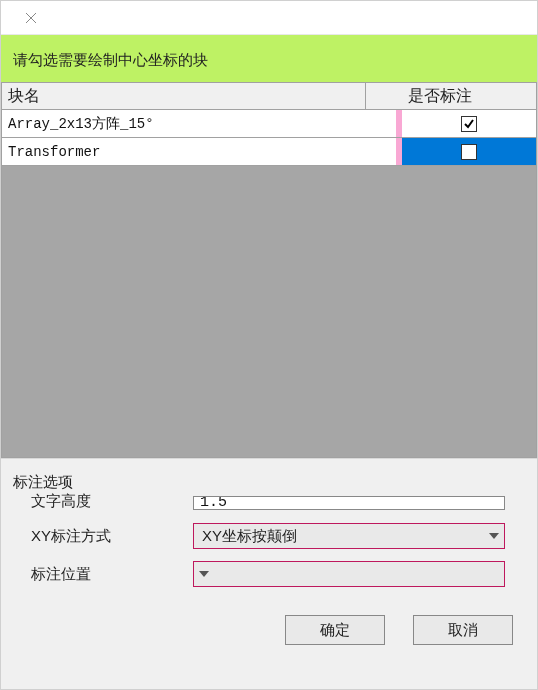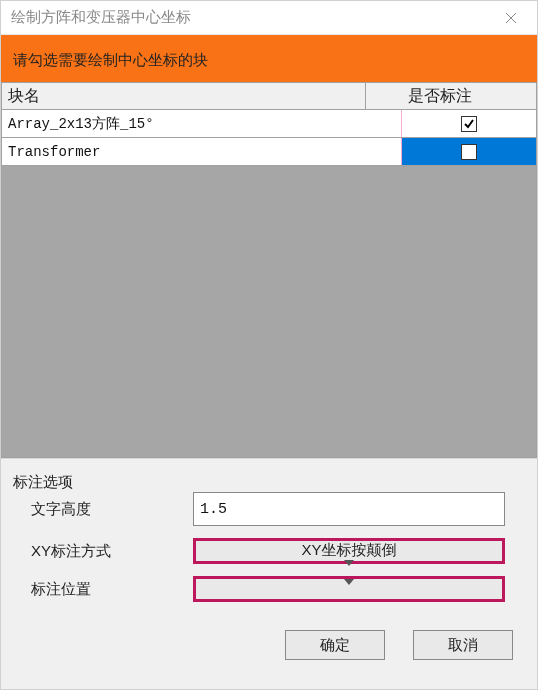--- a/index.html
+++ b/index.html
@@ -38,21 +38,21 @@
     justify-content: center;
     color: #888;
     cursor: pointer;
   }
   .close-btn svg { width: 12px; height: 12px; stroke: #888; stroke-width: 1; }
 
   .instruction {
     padding: 16px 10px 12px 12px;
     font-size: 15px;
     color: #222;
-    background: #f97316;
+    background: #bef264;
   }
 
   .table-area {
     flex: 0 0 auto;
   }
   .grid-header {
     display: flex;
     border: 1px solid #a1a1a1;
     background: #f0f0f0;
     height: 28px;
@@ -81,21 +81,21 @@
     height: 28px;
     background: #fff;
     border-bottom: 1px solid #a1a1a1;
   }
   .grid-row .cell {
     display: flex;
     align-items: center;
     padding: 0 6px;
     font-family: "Courier New", monospace;
     font-size: 14px;
-    border-right: 1px solid #f9a8d4;
+    border-right: 6px solid #f9a8d4;
   }
   .grid-row .cell:last-child { border-right: none; }
   .cell-name { flex: 1; color: #111; }
   .cell-mark {
     width: 134px;
     justify-content: center;
     padding: 0;
   }
   .grid-row.selected .cell-mark {
     background: #0078d7;
@@ -131,38 +131,37 @@
     padding-left: 18px;
     font-size: 15px;
     color: #222;
   }
   .opt-control {
     flex: 1;
     padding-right: 20px;
   }
   .text-input {
     width: 100%;
-    height: 34px;
+    height: 14px;
     border: 1px solid #888;
     background: #fff;
     padding: 0 6px;
     font-family: "Courier New", monospace;
     font-size: 15px;
     color: #111;
   }
   .combo {
     width: 100%;
     height: 26px;
-    border: 3px solid #be185d;
+    border: 1px solid #be185d;
     background: #e9e9e9;
     display: flex;
     align-items: center;
     position: relative;
     cursor: pointer;
-    flex-direction: column;
   }
   .combo .combo-text {
     flex: 1;
     padding: 0 8px;
     font-size: 15px;
     color: #222;
   }
   .combo .combo-arrow {
     width: 20px;
     display: flex;
@@ -192,21 +191,20 @@
     color: #222;
     cursor: pointer;
   }
 </style>
 </head>
 <body>
 
 <div class="window">
 
   <div class="titlebar">
-    <div class="title">绘制方阵和变压器中心坐标</div>
     <div class="close-btn">
       <svg viewBox="0 0 12 12">
           <line x1="1" y1="1" x2="11" y2="11"></line>
           <line x1="11" y1="1" x2="1" y2="11"></line>
         </svg>
     </div>
   </div>
 
   <div class="instruction">请勾选需要绘制中心坐标的块</div>
 

